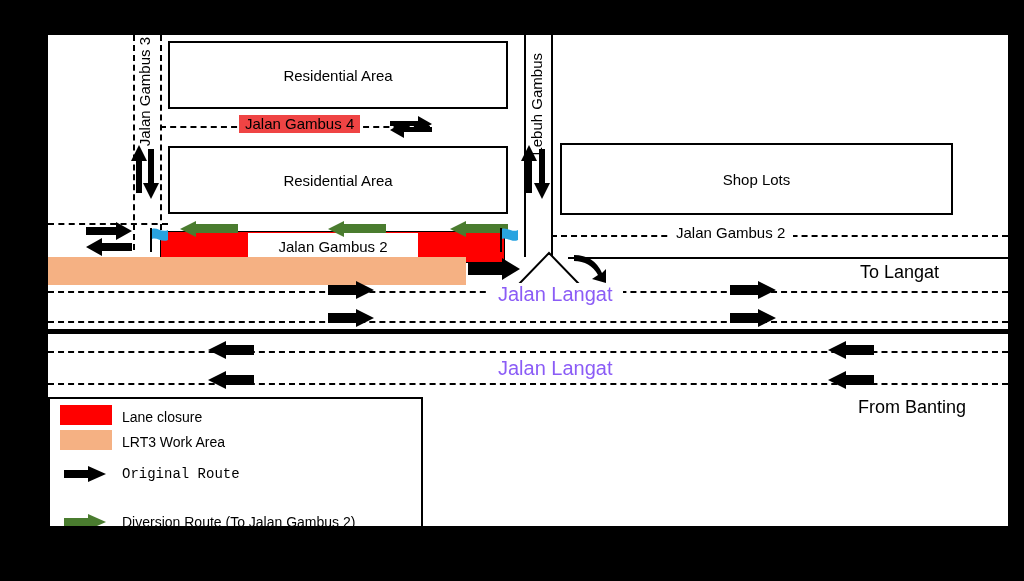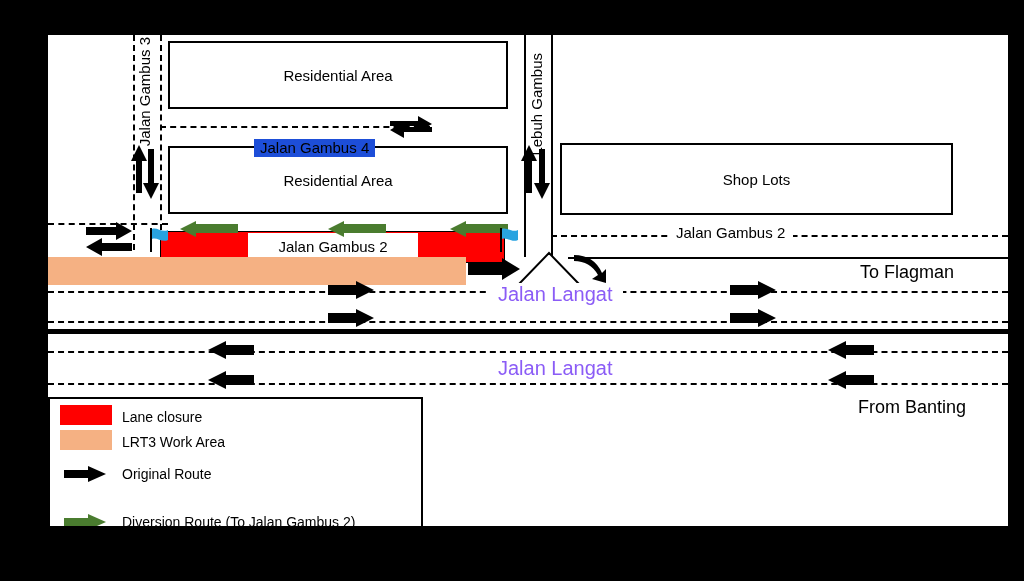--- a/index.html
+++ b/index.html
@@ -51,21 +51,21 @@
       <span class="lbl">Jalan Gambus 3</span>
     </div>
 
     <div class="abs" style="left:476px;top:0px;width:0;height:222px;border-left:2px solid #000;"></div>
     <div class="abs" style="left:503px;top:0px;width:0;height:222px;border-left:2px solid #000;"></div>
     <div class="abs vert" style="left:480px;top:18px;">
       <span class="lbl">Lebuh Gambus</span>
     </div>
 
     <div class="abs dashline" style="left:112px;top:91px;width:270px;"></div>
-    <div class="abs" style="left:206px;top:80px;background:#1d4ed8;padding:0 6px;margin-top:24px;">
+    <div class="abs" style="left:191px;top:80px;background:#ef4444;padding:0 6px;">
       <span class="lbl">Jalan Gambus 4</span>
     </div>
 
     <svg class="abs" style="left:340px;top:78px;" width="60" height="30">
       <g fill="#000">
         <path d="M2,8 L30,8 L30,3 L44,11 L30,19 L30,13 L2,13 Z"></path>
         <path d="M44,20 L16,20 L16,15 L2,23 L16,31 L16,25 L44,25 Z" transform="translate(0,-6)"></path>
       </g>
     </svg>
 
@@ -131,21 +131,21 @@
 
     <svg class="abs" style="left:466px;top:216px;" width="70" height="36">
       <path d="M35,2 L66,34 L4,34 Z" fill="#fff" stroke="#000" stroke-width="2"></path>
     </svg>
     <svg class="abs" style="left:524px;top:216px;" width="42" height="34">
       <path d="M2,4 Q22,4 30,22 L34,18 L34,32 L20,28 L26,24 Q18,10 2,10 Z" fill="#000"></path>
     </svg>
 
     <div class="abs solidline" style="left:520px;top:222px;width:440px;"></div>
     <div class="abs" style="left:812px;top:227px;">
-      <span class="roadname">To Flagman</span>
+      <span class="roadname">To Langat</span>
     </div>
 
     <div class="abs dashline" style="left:0px;top:256px;width:960px;"></div>
     <div class="abs dashline" style="left:0px;top:286px;width:960px;"></div>
     <div class="abs" style="left:440px;top:248px;background:#fff;padding:0 10px;">
       <span class="roadname-big">Jalan Langat</span>
     </div>
 
     <svg class="abs" style="left:278px;top:246px;" width="56" height="18">
       <path d="M2,4 L30,4 L30,0 L48,9 L30,18 L30,14 L2,14 Z" fill="#000"></path>
@@ -194,21 +194,21 @@
         <span class="legend-text">Lane closure</span>
       </div>
 
       <div class="legend-row" style="margin-bottom:16px;">
         <div class="sw-wrap">
             <div class="swatch-peach"></div>
           </div>
         <span class="legend-text">LRT3 Work Area</span>
       </div>
 
-      <div class="legend-row" style="margin-bottom:5px;">
+      <div class="legend-row" style="margin-bottom:5px;font-family:Liberation Mono, monospace;">
         <div class="sw-wrap">
           <svg width="48" height="16">
             <path d="M2,4 L26,4 L26,0 L44,8 L26,16 L26,12 L2,12 Z" fill="#000"></path>
           </svg>
         </div>
         <span class="legend-text">Original Route</span>
       </div>
 
       <div class="legend-row" style="margin-bottom:5px;margin-top:32px;">
         <div class="sw-wrap">

